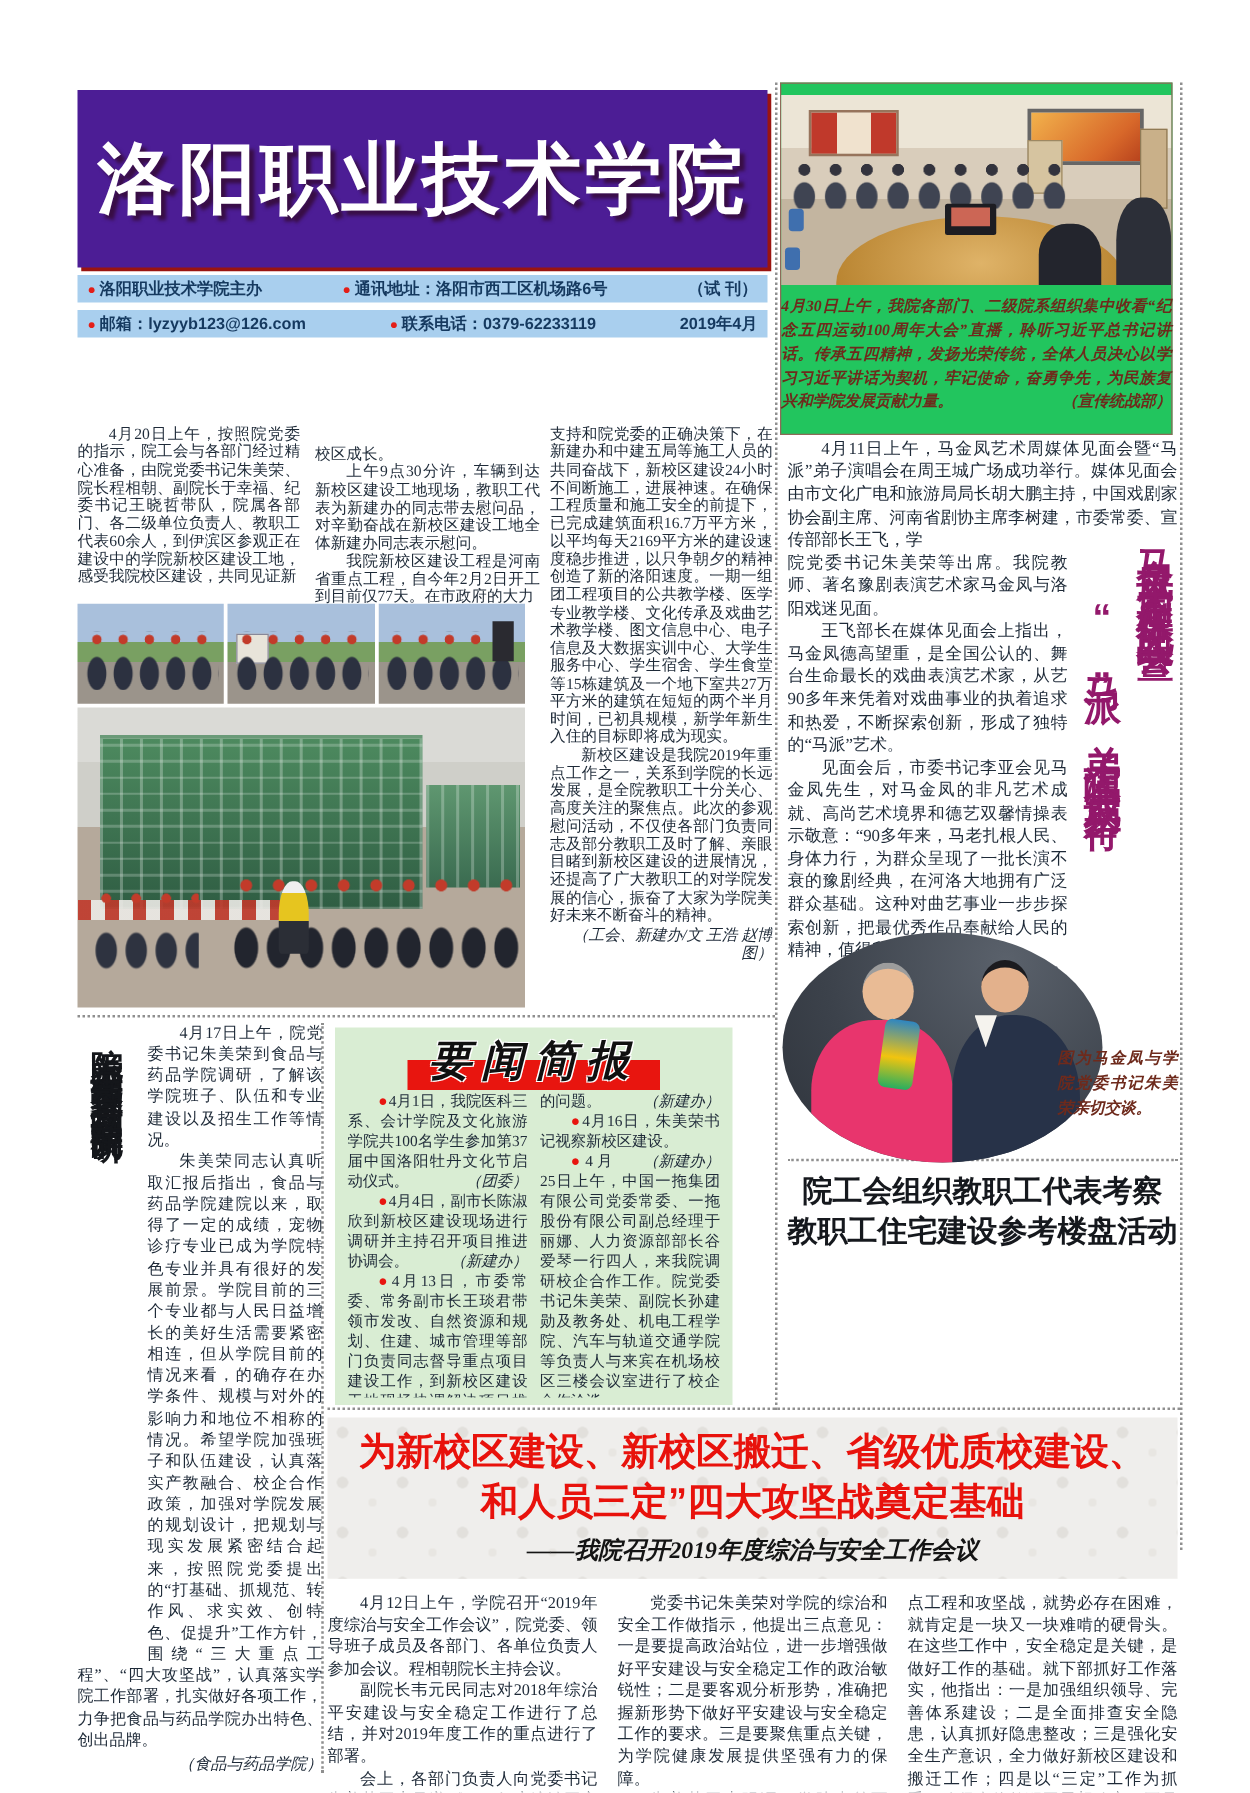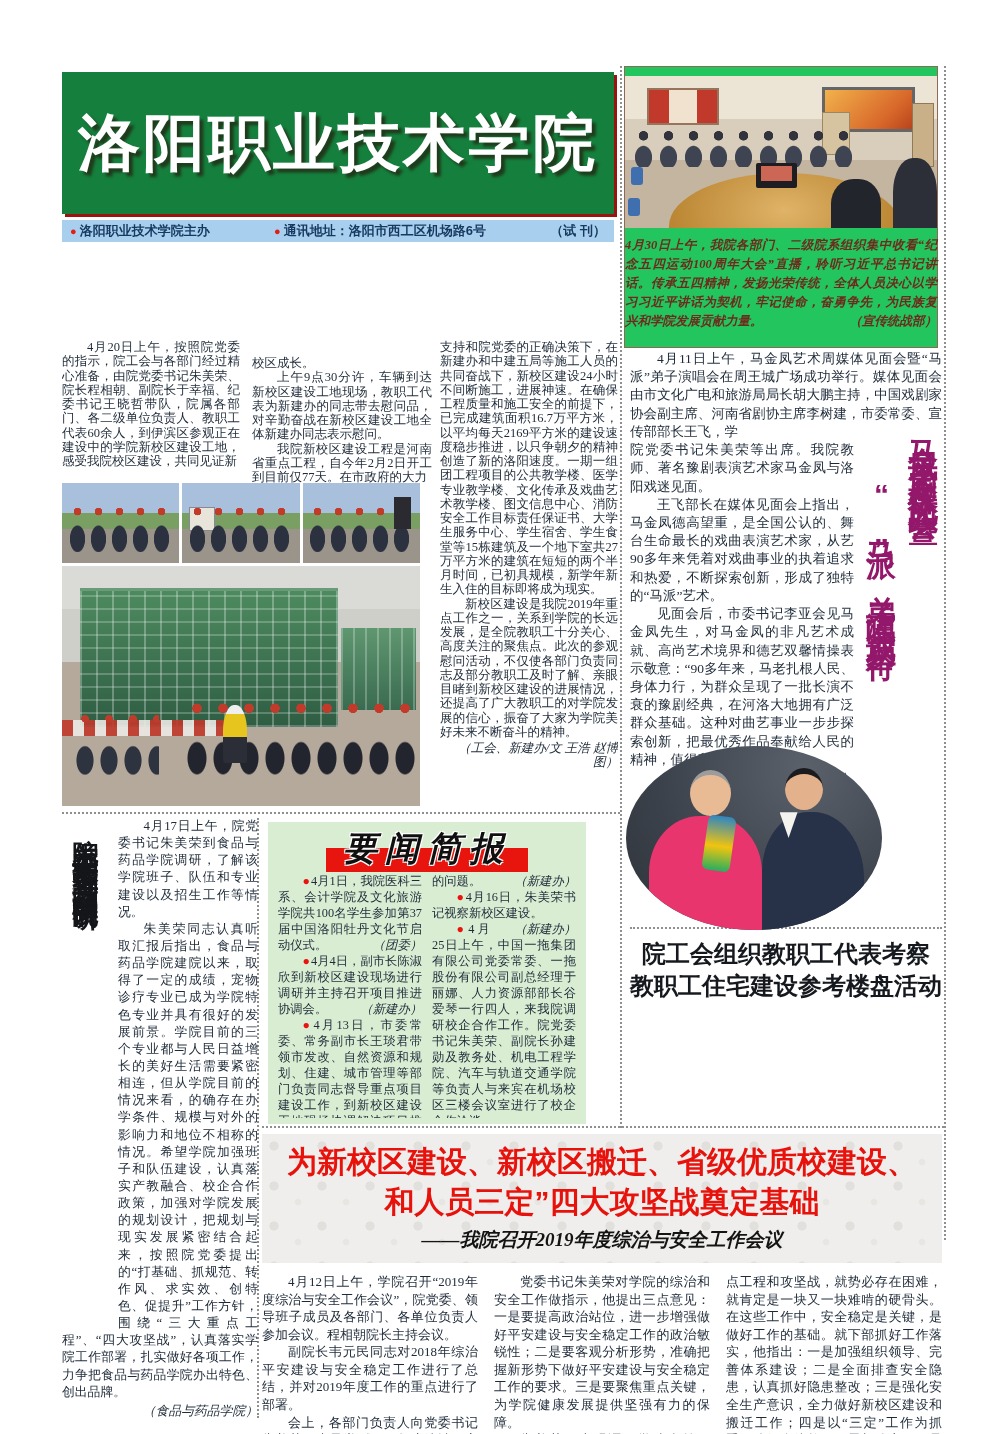--- a/index.html
+++ b/index.html
@@ -7,21 +7,21 @@
   .page{position:relative;width:1000px;height:1434px;background:#fff;overflow:hidden;
         font-family:"Liberation Serif","DejaVu Serif",serif;color:#1e2a38;}
   .abs{position:absolute;}
   p{margin:0;}
   .jus{text-align:justify;}
   .indent{text-indent:2em;}
   .src{float:right;font-style:italic;}
   i{font-style:normal;}
 
   
-  .masthead{left:62px;top:72px;width:552px;height:142px;background:#15803d;
+  .masthead{left:62px;top:72px;width:552px;height:142px;background:#4c1d95;
             box-shadow:3px 3px 0 #9a1410;display:flex;align-items:center;justify-content:center;}
   .mast-title{color:#fff;font-size:62px;font-weight:900;letter-spacing:3px;
               text-shadow:4px 4px 3px rgba(40,0,0,.55);white-space:nowrap;}
   .info-bar{left:62px;width:552px;height:22px;background:#a9cfee;display:flex;align-items:center;
             font-family:"Liberation Sans",sans-serif;font-weight:bold;font-size:13px;color:#15395f;
             padding:0 8px;justify-content:space-between;white-space:nowrap;}
   .bar1{top:220px;} .bar2{top:248px;}
   .dot{color:#e31e18;margin-right:3px;font-size:11px;}
 
   
@@ -160,20 +160,25 @@
 <div class="page">
 
   <div class="abs masthead">
     <div class="mast-title">洛阳职业技术学院</div>
   </div>
   <div class="abs info-bar bar1">
     <span><i class="dot">●</i><span>洛阳职业技术学院主办</span></span>
     <span><i class="dot">●</i><span>通讯地址：洛阳市西工区机场路6号</span></span>
     <span>（试  刊）</span>
   </div>
+  <div class="abs info-bar bar2">
+    <span><i class="dot">●</i><span>邮箱：lyzyyb123@126.com</span></span>
+    <span><i class="dot">●</i><span>联系电话：0379-62233119</span></span>
+    <span>2019年4月</span>
+  </div>
 
   <div class="abs photo-box">
     <div class="meeting-photo">
       <div class="m-poster"></div>
       <div class="m-screen"></div>
       <div class="m-cab"></div>
       <div class="m-cab2"></div>
       <div class="m-crowd"></div>
       <div class="m-chair" style="left:2%;bottom:28%;"></div>
       <div class="m-chair" style="left:1%;bottom:8%;"></div>
@@ -188,21 +193,21 @@
 
   <div class="abs lead-col col1">
     <p class="jus indent">4月20日上午，按照院党委的指示，院工会与各部门经过精心准备，由院党委书记朱美荣、院长程相朝、副院长于幸福、纪委书记王晓哲带队，院属各部门、各二级单位负责人、教职工代表60余人，到伊滨区参观正在建设中的学院新校区建设工地，感受我院校区建设，共同见证新</p>
   </div>
   <div class="abs lead-col col2">
     <p class="jus">校区成长。</p>
     <p class="jus indent">上午9点30分许，车辆到达新校区建设工地现场，教职工代表为新建办的同志带去慰问品，对辛勤奋战在新校区建设工地全体新建办同志表示慰问。</p>
     <p class="jus indent">我院新校区建设工程是河南省重点工程，自今年2月2日开工到目前仅77天。在市政府的大力</p>
   </div>
   <div class="abs lead-col col3">
-    <p class="jus">支持和院党委的正确决策下，在新建办和中建五局等施工人员的共同奋战下，新校区建设24小时不间断施工，进展神速。在确保工程质量和施工安全的前提下，已完成建筑面积16.7万平方米，以平均每天2169平方米的建设速度稳步推进，以只争朝夕的精神创造了新的洛阳速度。一期一组团工程项目的公共教学楼、医学专业教学楼、文化传承及戏曲艺术教学楼、图文信息中心、消防安全工作目标责任保证书、大学生服务中心、学生宿舍、学生食堂等15栋建筑及一个地下室共27万平方米的建筑在短短的两个半月时间，已初具规模，新学年新生入住的目标即将成为现实。</p>
+    <p class="jus">支持和院党委的正确决策下，在新建办和中建五局等施工人员的共同奋战下，新校区建设24小时不间断施工，进展神速。在确保工程质量和施工安全的前提下，已完成建筑面积16.7万平方米，以平均每天2169平方米的建设速度稳步推进，以只争朝夕的精神创造了新的洛阳速度。一期一组团工程项目的公共教学楼、医学专业教学楼、文化传承及戏曲艺术教学楼、图文信息中心、电子信息及大数据实训中心、大学生服务中心、学生宿舍、学生食堂等15栋建筑及一个地下室共27万平方米的建筑在短短的两个半月时间，已初具规模，新学年新生入住的目标即将成为现实。</p>
     <p class="jus indent">新校区建设是我院2019年重点工作之一，关系到学院的长远发展，是全院教职工十分关心、高度关注的聚焦点。此次的参观慰问活动，不仅使各部门负责同志及部分教职工及时了解、亲眼目睹到新校区建设的进展情况，还提高了广大教职工的对学院发展的信心，振奋了大家为学院美好未来不断奋斗的精神。</p>
     <p class="lead-byline">（工会、新建办/文 王浩 赵博图）</p>
   </div>
 
   <div class="abs minis">
     <div class="mini">
         <div class="hatrow"></div>
       </div>
     <div class="mini">
         <div class="board"></div>
@@ -266,20 +271,21 @@
       <div class="v2">“马派”弟子演唱会成功举行</div>
     </div>
     <div class="oval-photo">
       <div class="ov-figL"></div>
       <div class="ov-faceL"></div>
       <div class="ov-scarf"></div>
       <div class="ov-figR"></div>
       <div class="ov-faceR"></div>
       <div class="ov-shirt"></div>
     </div>
+    <p class="opera-caption">图为马金凤与学院党委书记朱美荣亲切交谈。</p>
   </div>
 
   <div class="abs union">
     <div class="union-head">院工会组织教职工代表考察</div>
     <div class="union-head">教职工住宅建设参考楼盘活动</div>
   </div>
 
   <div class="abs safety">
     <div class="safety-headwrap pattern">
       <div class="safety-h">为新校区建设、新校区搬迁、省级优质校建设、</div>

